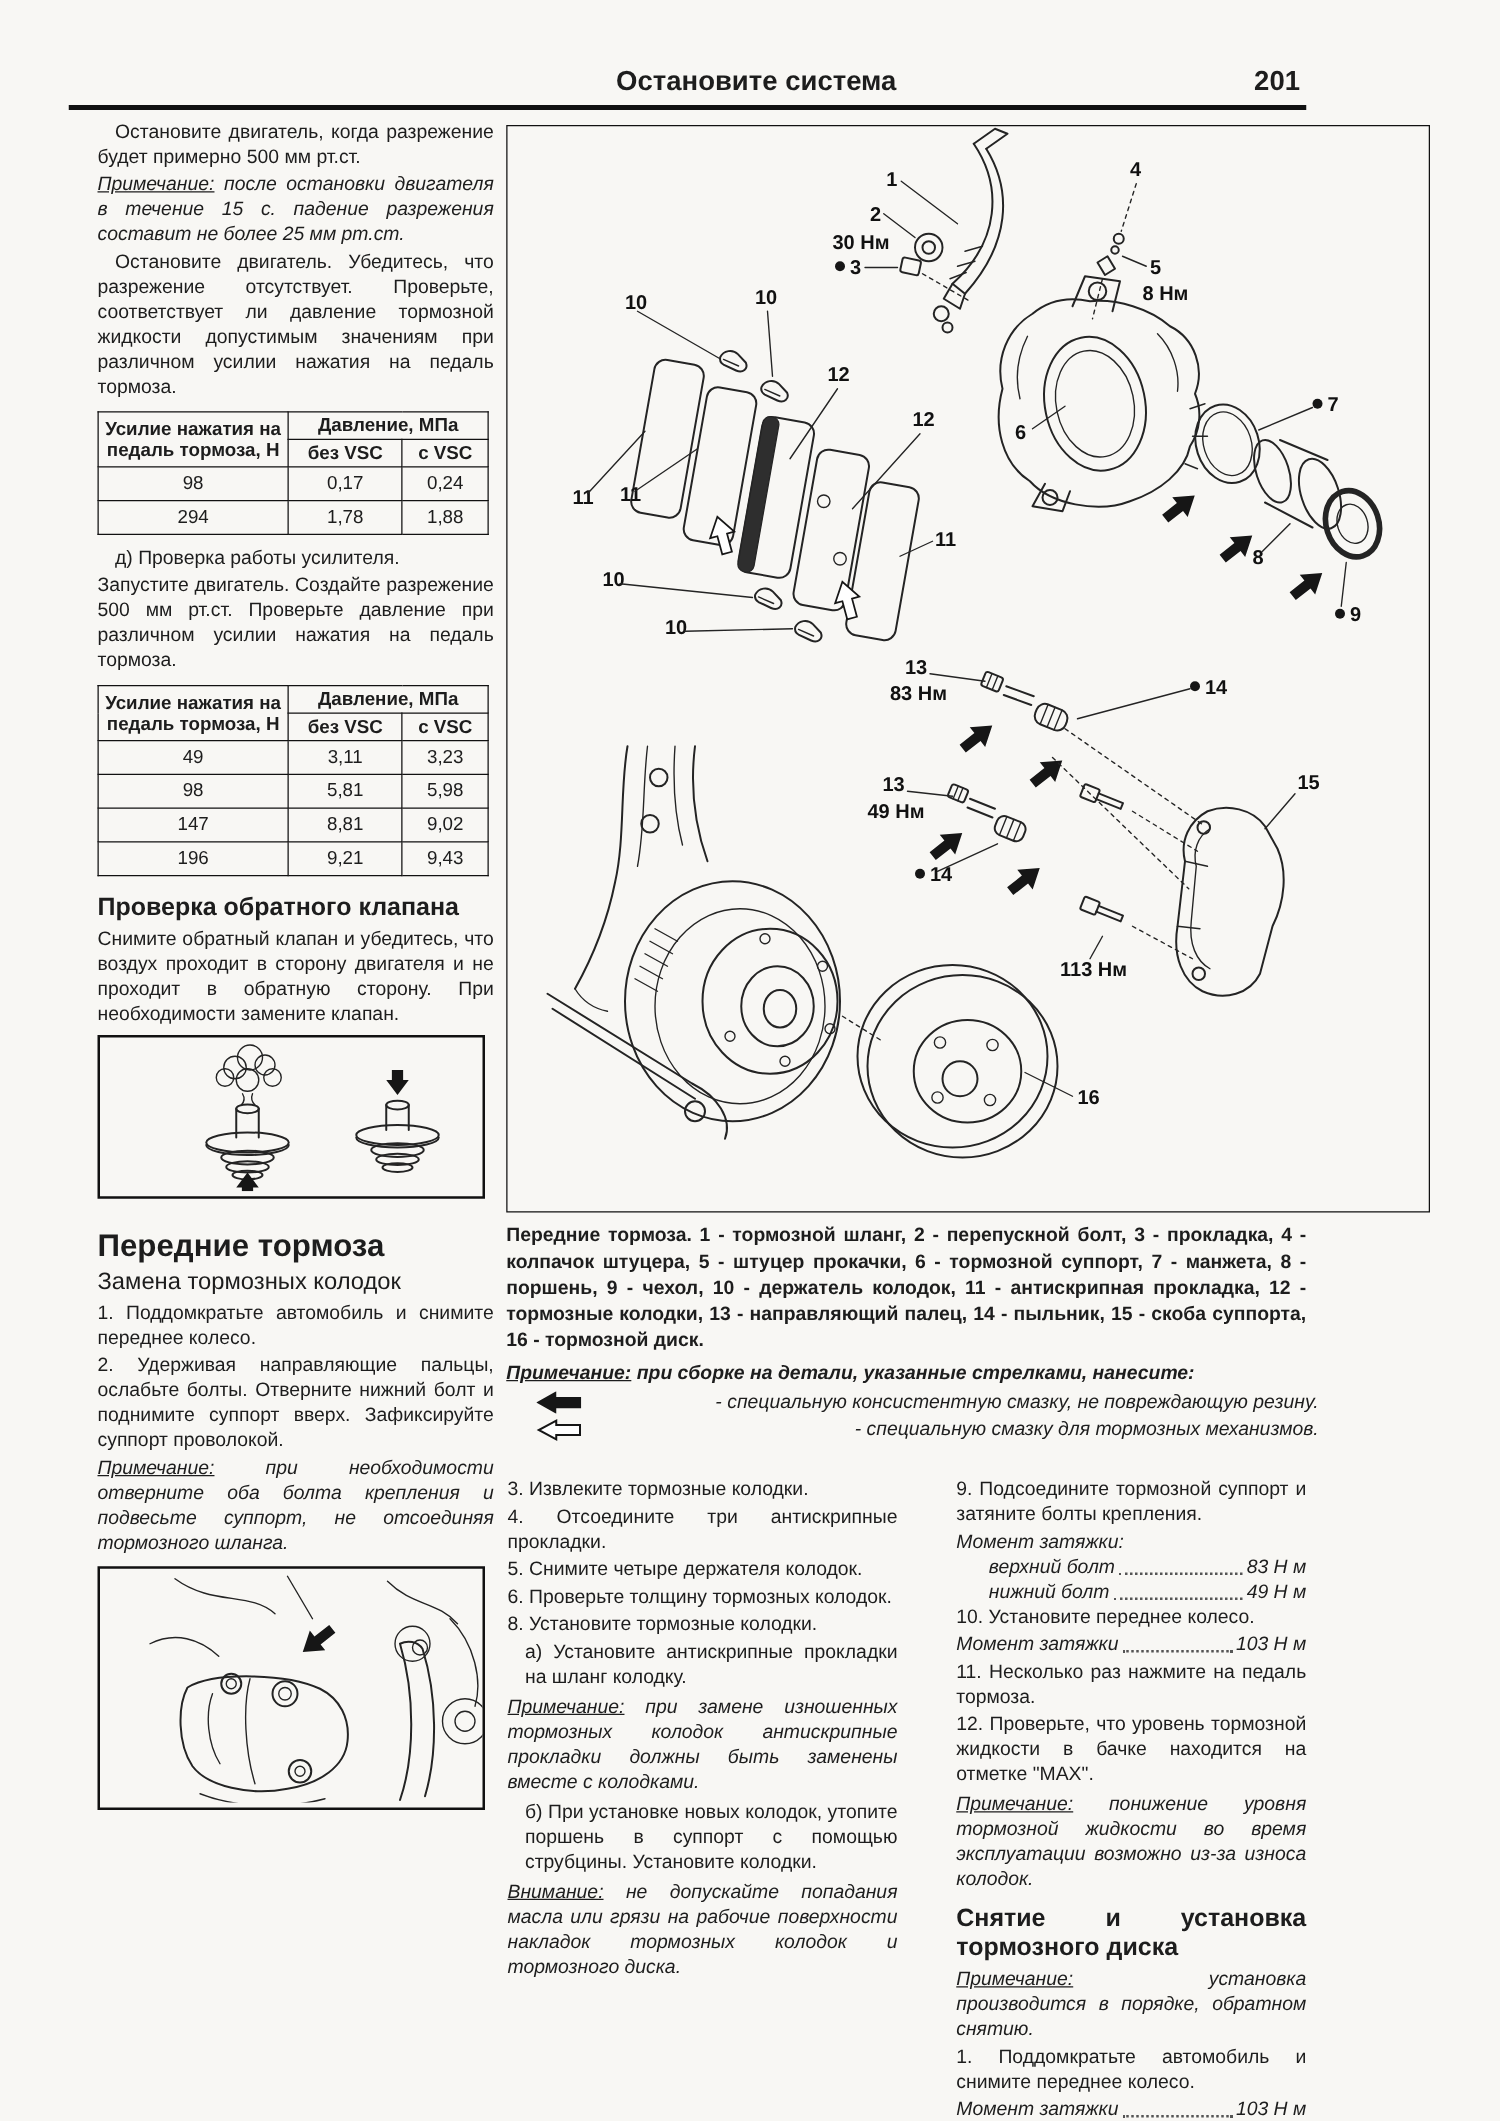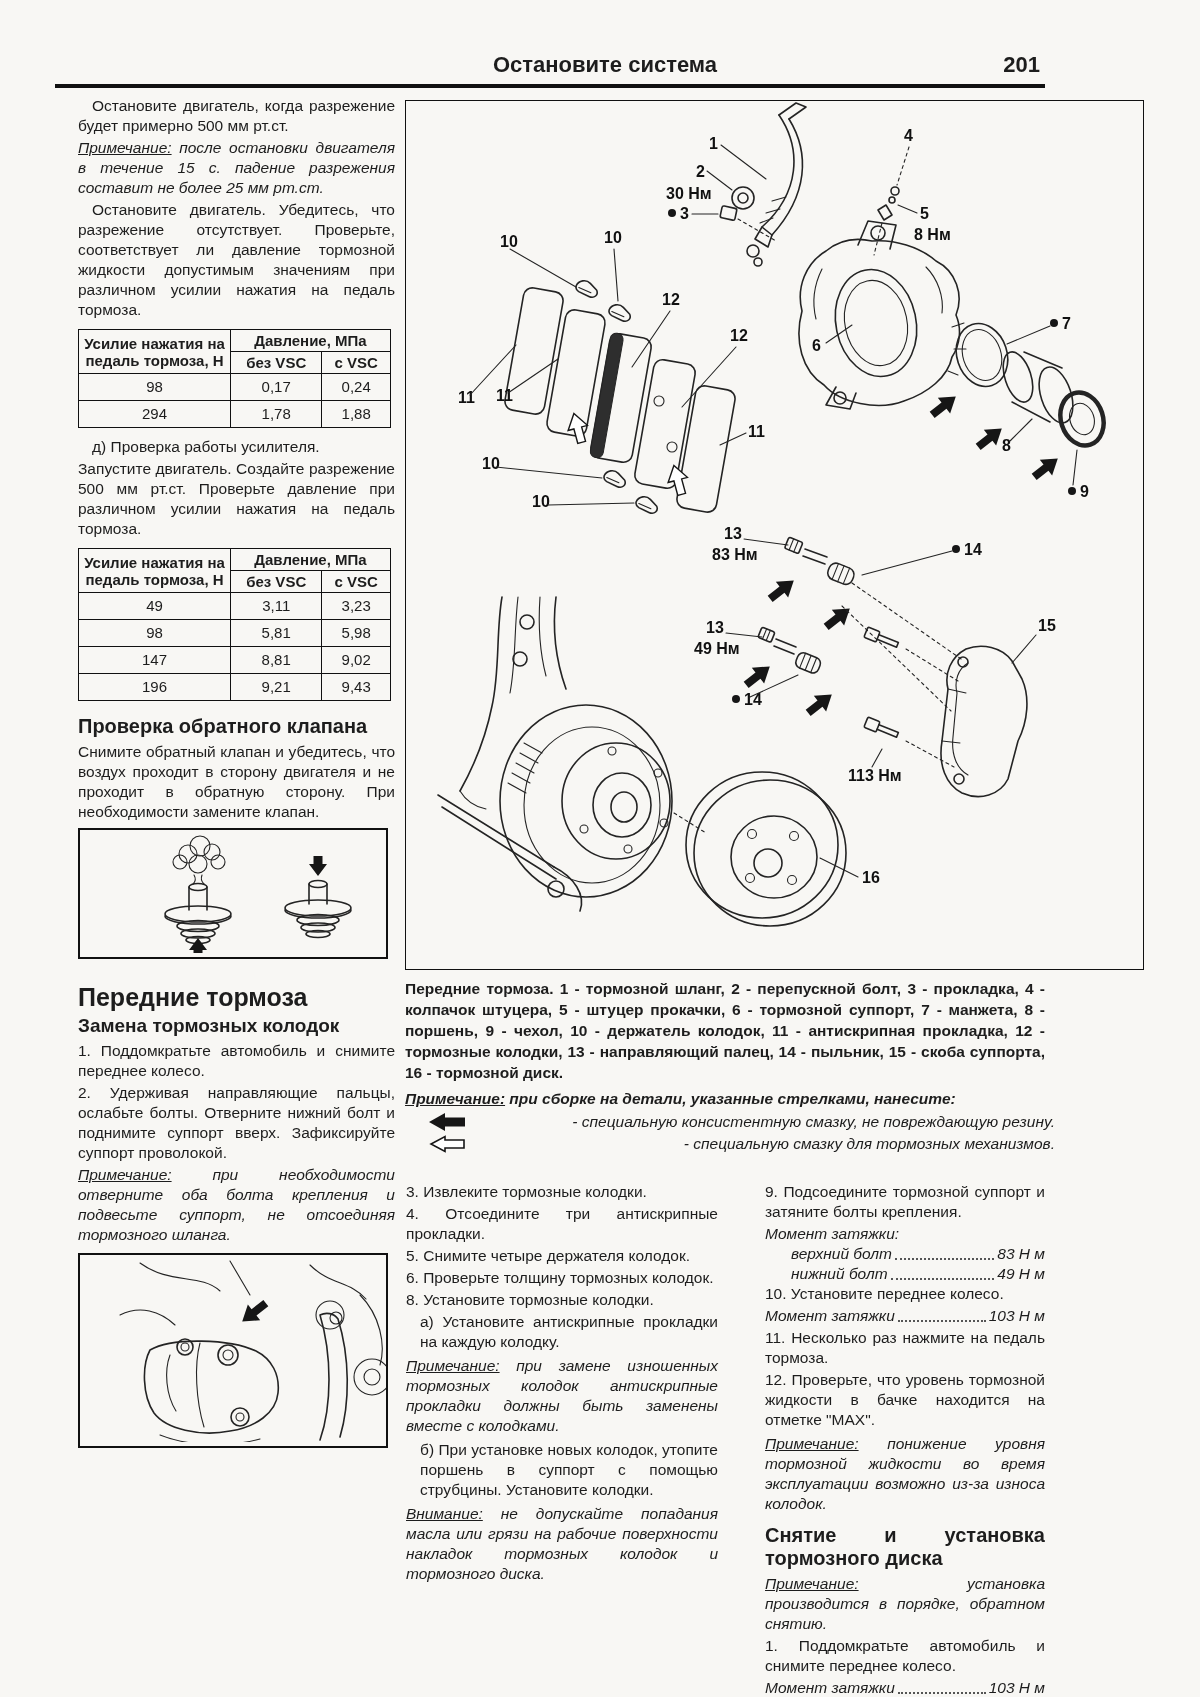--- a/index.html
+++ b/index.html
@@ -10,21 +10,21 @@
   p{margin:0 0 2px 0;}
   .ind{text-indent:14px;}
   .note{font-style:italic;}
   .nlabel{text-decoration:underline;font-style:italic;}
   .bold{font-weight:bold;}
   .h-rule{background:#111;height:4px;}
   .htitle{font-weight:bold;font-size:22px;}
   .hpage{font-weight:bold;font-size:22px;}
   .sec-h{font-weight:bold;font-size:20px;margin:14px 0 4px 0;line-height:23px;}
   .big-h{font-weight:bold;font-size:25px;margin:24px 0 2px 0;line-height:28px;}
-  .sub-h{font-weight:bold;font-size:19px;margin:4px 0 4px 0;line-height:22px;}
+  .sub-h{font-weight:normal;font-size:19px;margin:4px 0 4px 0;line-height:22px;}
   table.spec{border-collapse:collapse;width:313px;margin:9px 0 9px 0;}
   table.spec th,table.spec td{border:1.6px solid #111;font-size:15px;text-align:center;padding:2px 3px;}
   table.spec th{font-weight:bold;line-height:17px;}
   table.spec td{height:22px;}
   .figbox{border:2px solid #111;background:transparent;}
   .leader{display:flex;font-style:italic;}
   .leader .dots{flex:1;border-bottom:2px dotted #555;margin:0 3px 4px 3px;}
   .leader.indent{margin-left:26px;}
   .cap{font-weight:bold;font-size:15.5px;line-height:21px;text-align:justify;}
   .greasenote{font-weight:bold;font-style:italic;font-size:15.5px;line-height:21px;}
@@ -406,21 +406,21 @@
       <span>- специальную смазку для тормозных механизмов.</span>
     </div>
   </div>
 
   <div class="abs body" style="left:406px;top:1182px;width:312px;">
     <p>3. Извлеките тормозные колодки.</p>
     <p>4. Отсоедините три антискрипные прокладки.</p>
     <p>5. Снимите четыре держателя колодок.</p>
     <p>6. Проверьте толщину тормозных колодок.</p>
     <p>8. Установите тормозные колодки.</p>
-    <p style="padding-left:14px;">а) Установите антискрипные прокладки на каждую колодку.</p>
+    <p style="padding-left:14px;">а) Установите антискрипные прокладки на шланг колодку.</p>
     <p class="note" style="margin:4px 0;"><span class="nlabel">Примечание:</span><span> при замене изношенных тормозных колодок антискрипные прокладки должны быть заменены вместе с колодками.</span></p>
     <p style="padding-left:14px;">б) При установке новых колодок, утопите поршень в суппорт с помощью струбцины. Установите колодки.</p>
     <p class="note" style="margin:4px 0;"><span class="nlabel">Внимание:</span><span> не допускайте попадания масла или грязи на рабочие поверхности накладок тормозных колодок и тормозного диска.</span></p>
   </div>
 
   <div class="abs body" style="left:765px;top:1182px;width:280px;">
     <p>9. Подсоедините тормозной суппорт и затяните болты крепления.</p>
     <div class="note">Момент затяжки:</div>
     <div class="leader indent">
       <span>верхний болт</span>

